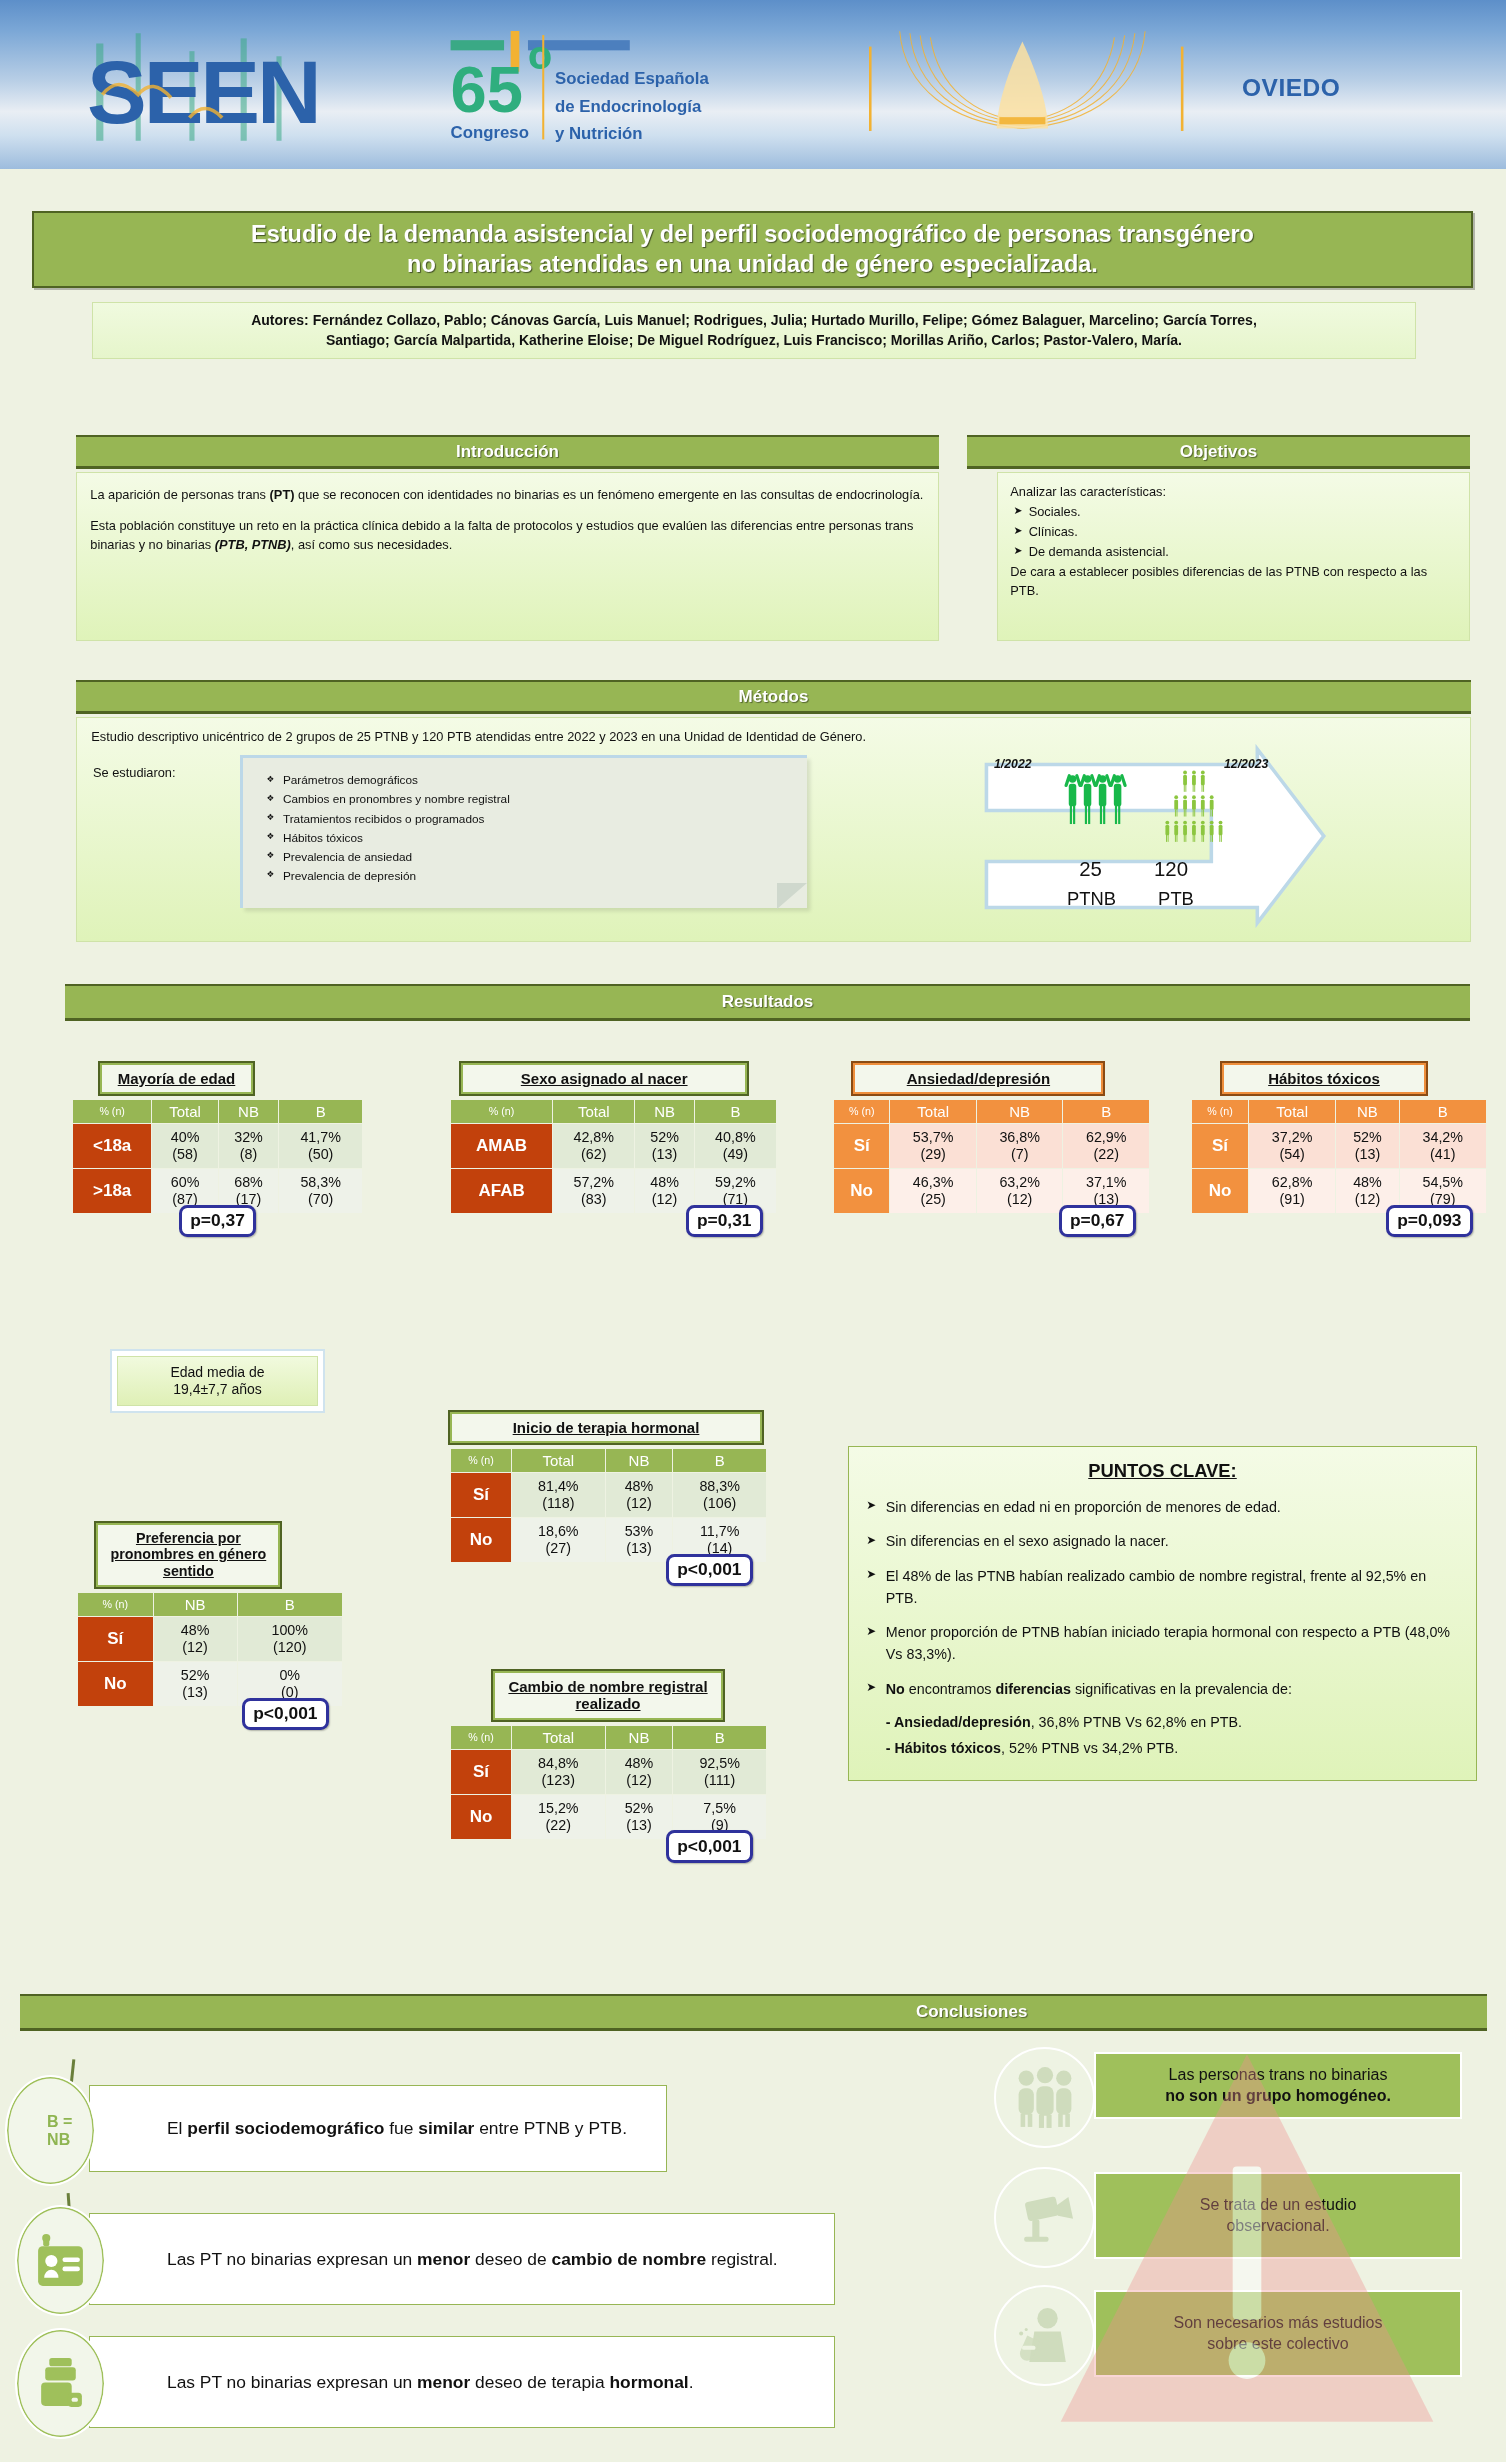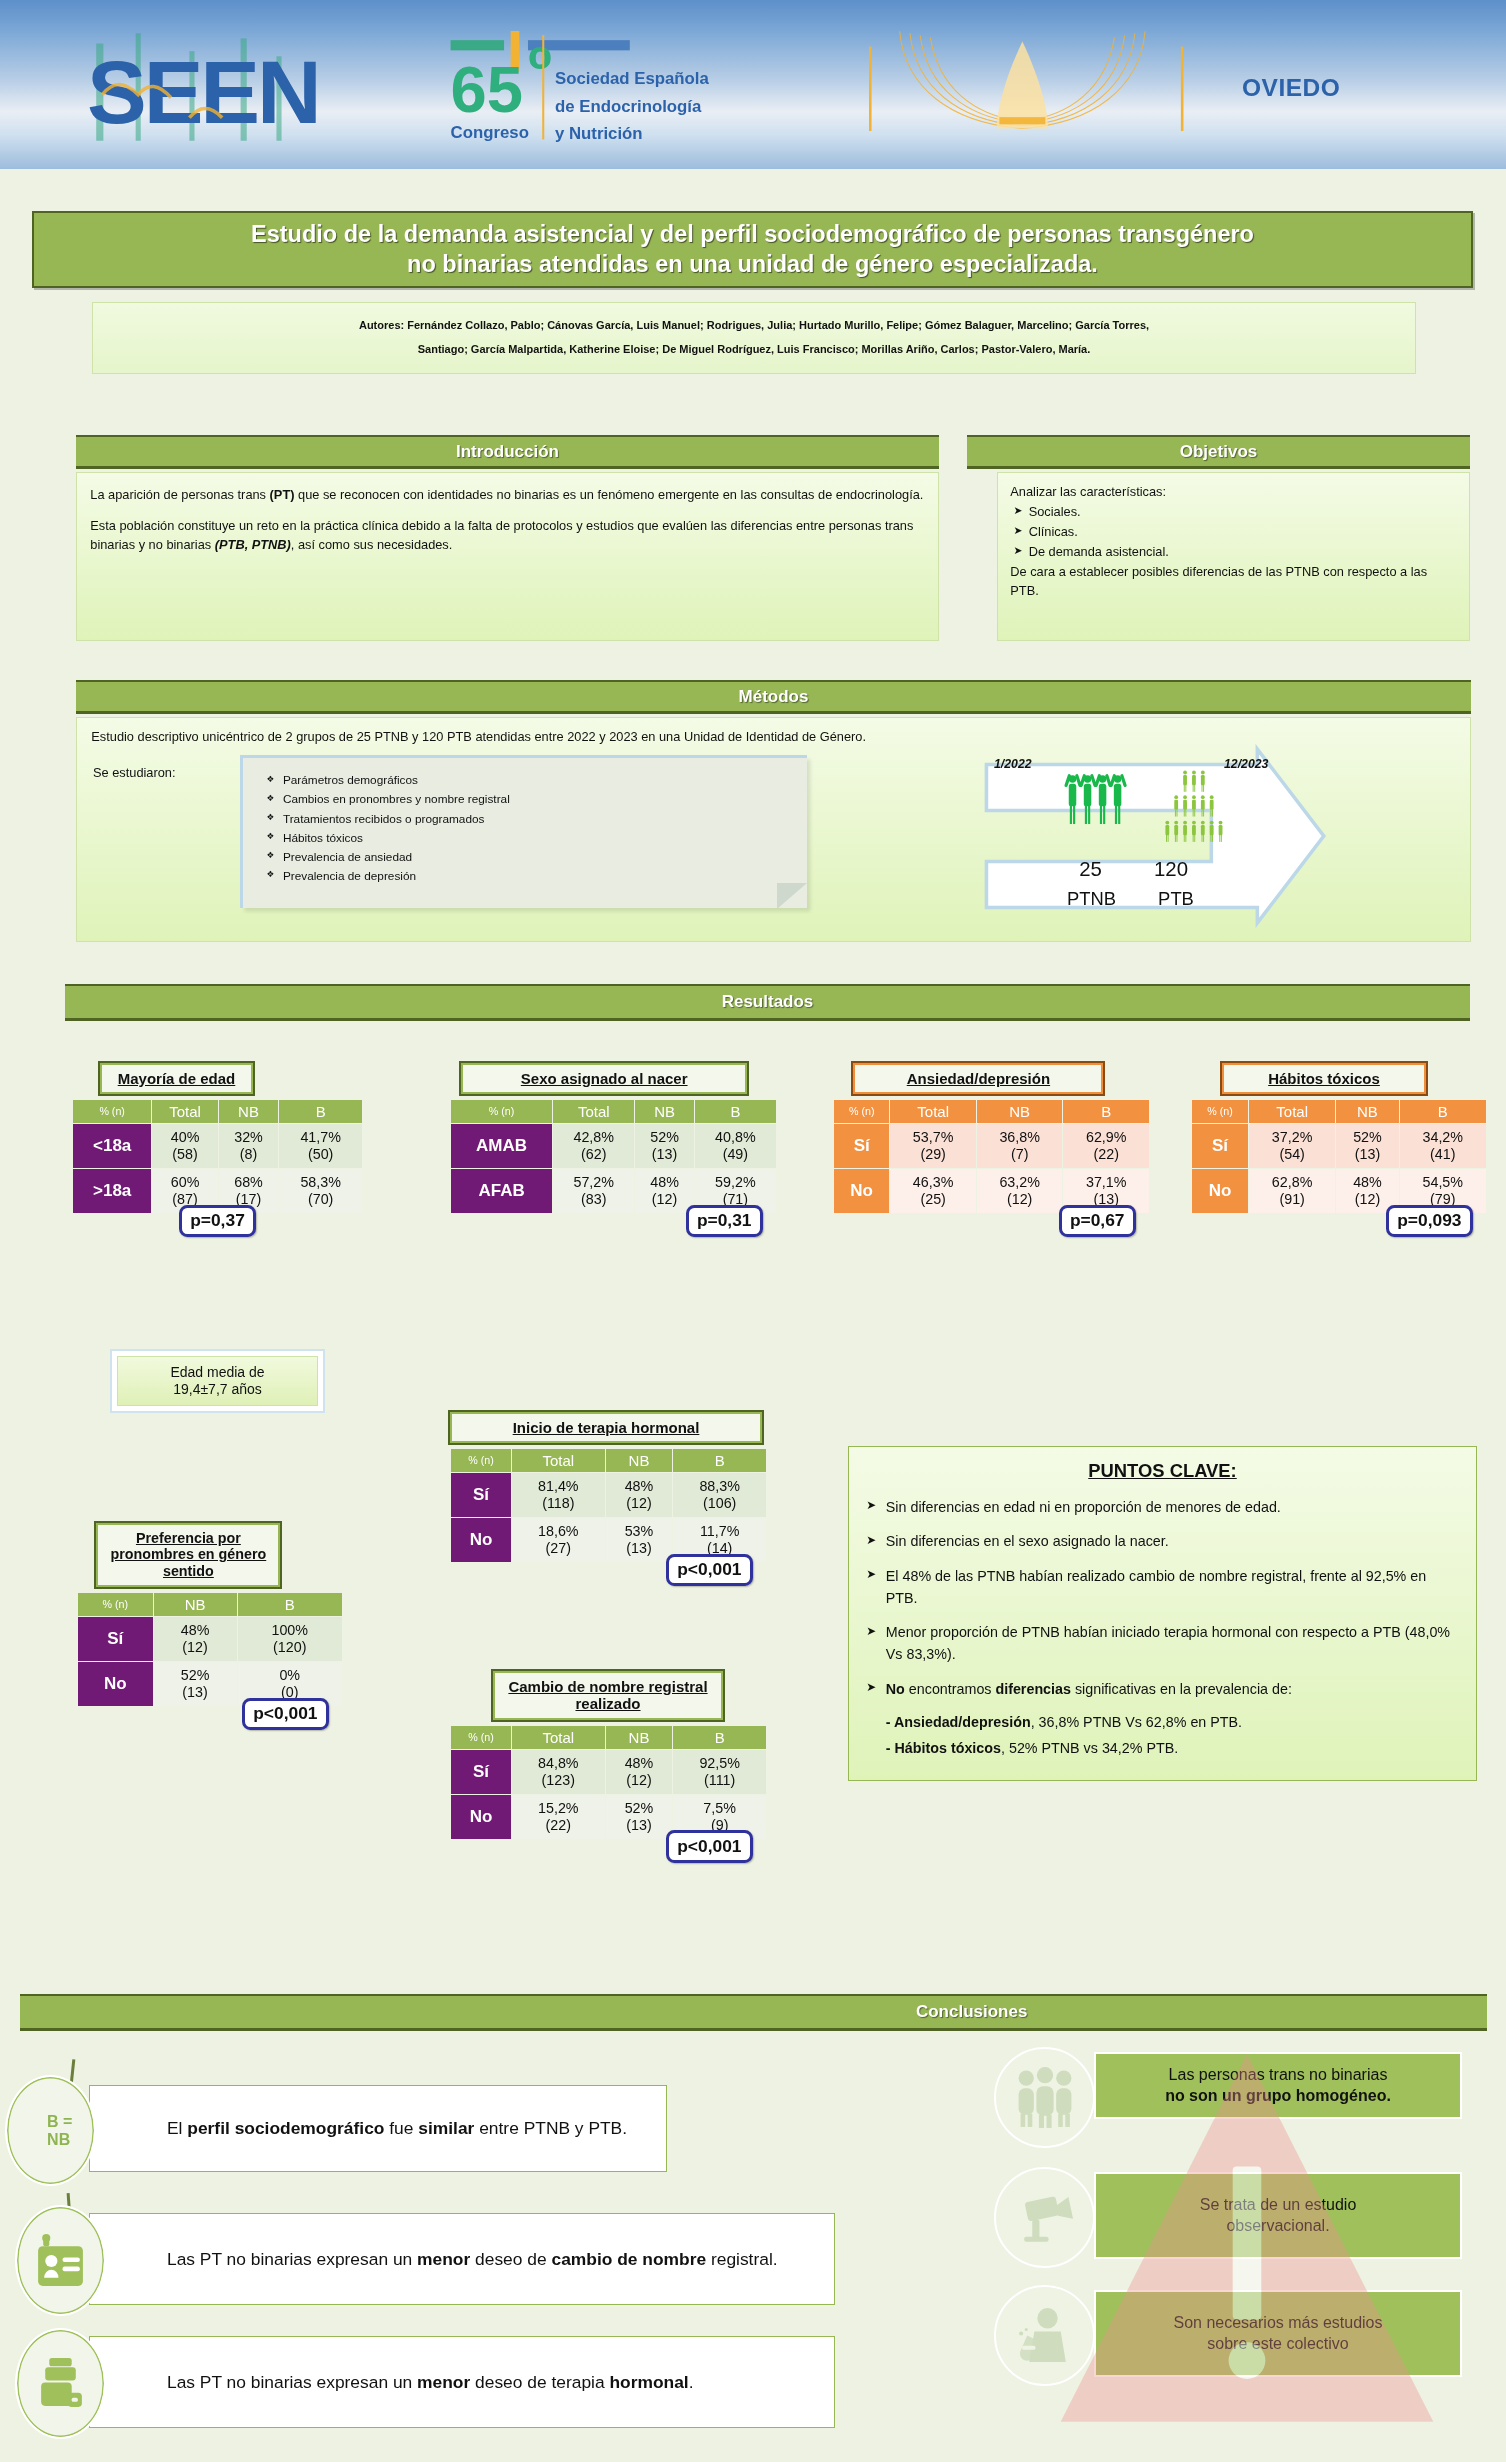--- a/index.html
+++ b/index.html
@@ -43,21 +43,21 @@
   .title-box .line{
     color:#ffffff;font-size:23.5px;font-weight:bold;line-height:1.25;
     text-align:center;text-shadow:1px 1px 1px rgba(0,0,0,.55);
   }
   .authors-box{
     position:absolute;left:92px;top:302px;width:1324px;
     background:linear-gradient(180deg,#f0fadf,#e6f5cb);
     border:1px solid #cfe3a8;padding:7.2px 11.2px;box-sizing:border-box;
   }
   .authors-box p{
-    margin:8px;color:#111;font-size:11px;font-weight:bold;line-height:1.45;text-align:center;
+    margin:0;color:#111;font-size:14px;font-weight:bold;line-height:1.45;text-align:center;
   }
 
   
   .sec-head{
     background:#97b654;border-top:2px solid #4f6323;border-bottom:3.1px solid #4f6323;
     color:#fff;font-size:17px;font-weight:bold;
     display:flex;align-items:center;justify-content:center;
     text-shadow:1px 1px 1px rgba(0,0,0,.45);
     box-sizing:border-box;
   }
@@ -111,21 +111,21 @@
     line-height:1.18;box-shadow:1.5px 1.5px 0 rgba(0,0,0,.18);
   }
   .tbl-title.orange{border-color:#ef8f3c;outline-color:#8a4b13;}
   table.data{border-collapse:separate;border-spacing:1.5px;width:100%;}
   table.data th,table.data td{text-align:center;vertical-align:middle;}
   table.data th{
     background:#97b654;color:#fff;font-size:15px;font-weight:normal;padding:3.1px 1px;
   }
   table.data th.cn{font-size:10.7px;font-weight:normal;line-height:1.05;}
   table.data td.rh{
-    background:#701a75;color:#fff;font-size:17px;font-weight:bold;padding:2px 1px;
+    background:#c2410c;color:#fff;font-size:17px;font-weight:bold;padding:2px 1px;
   }
   table.data td.v{
     background:#e1ead6;color:#111;font-size:14.3px;line-height:1.18;padding:5.1px 1px;
   }
   table.data tr.alt td.v{background:#eef2e9;}
   
   table.data.orange th{background:#f2913f;}
   table.data.orange td.rh{background:#f2913f;}
   table.data.orange td.v{background:#fbe0d5;}
   table.data.orange tr.alt td.v{background:#fdefe9;}

